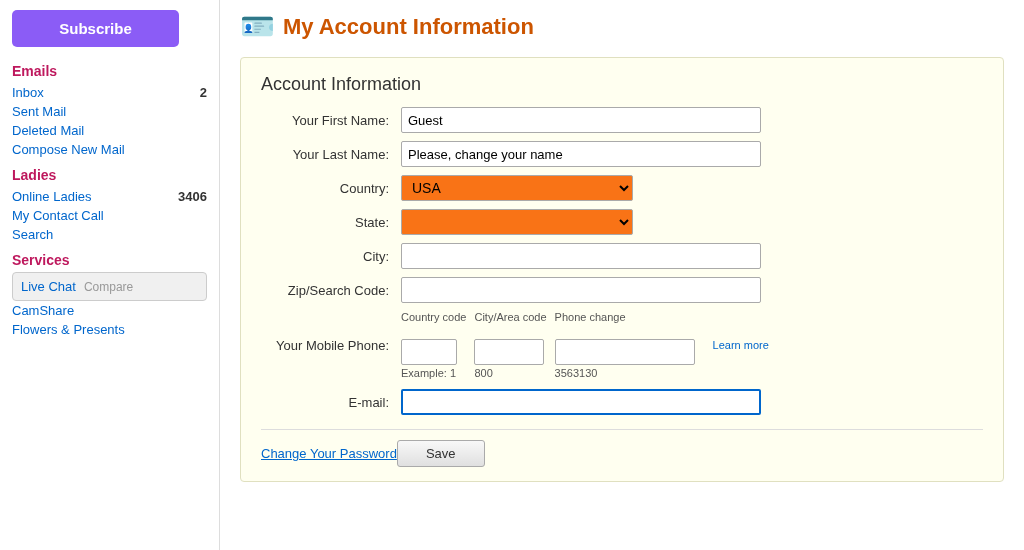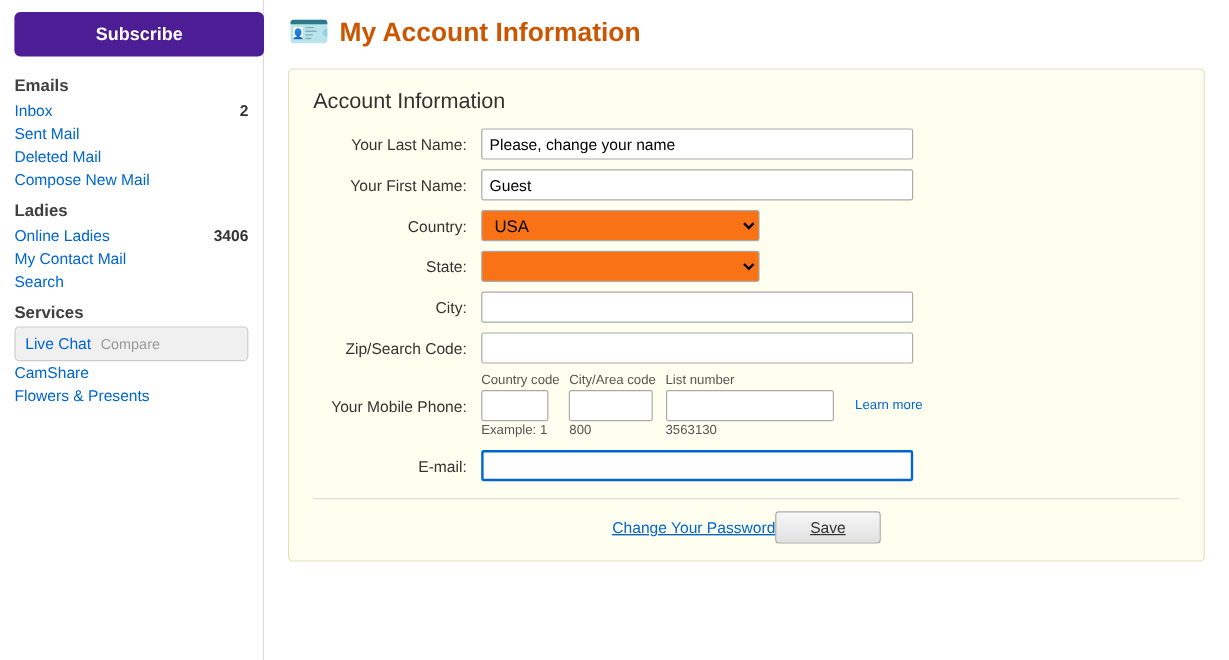--- a/index.html
+++ b/index.html
@@ -17,34 +17,34 @@
     
     .sidebar {
       width: 220px;
       min-width: 220px;
       padding: 10px 12px;
       border-right: 1px solid #ddd;
       background: #fff;
     }
     .subscribe-btn {
       display: block;
-      width: 208px;
-      background: #4c1d95;
+      width: 167px;
+      background: #8b5cf6;
       color: #fff;
       font-size: 15px;
       font-weight: bold;
       text-align: center;
       padding: 10px 0;
       border: none;
       border-radius: 5px;
       cursor: pointer;
       margin-bottom: 16px;
     }
     .sidebar-section-title {
-      color: #404040;
+      color: #be185d;
       font-weight: bold;
       font-size: 14px;
       margin-top: 10px;
       margin-bottom: 4px;
     }
     .sidebar-link {
       display: flex;
       justify-content: space-between;
       align-items: center;
       color: #0066cc;
@@ -158,21 +158,21 @@
       gap: 8px;
     }
     .phone-sub {
       display: flex;
       flex-direction: column;
       align-items: flex-start;
     }
     .phone-sub-label {
       font-size: 11px;
       color: #555;
-      margin-bottom: 2px;
+      margin-bottom: 16px;
     }
     .phone-sub-example {
       font-size: 11px;
       color: #555;
       margin-top: 2px;
     }
     .phone-input-cc {
       width: 56px;
       height: 26px;
       border: 1px solid #aaa;
@@ -201,25 +201,24 @@
       text-decoration: none;
       font-size: 11px;
       margin-left: 10px;
       align-self: center;
     }
 
     
     .form-bottom {
       display: flex;
       align-items: center;
-      justify-content: center;
+      justify-content: flex-start;
       margin-top: 14px;
       padding-top: 10px;
       border-top: 1px solid #ddd;
-      text-decoration: underline;
     }
     .change-password-link {
       color: #0066cc;
       font-size: 13px;
       text-decoration: underline;
       cursor: pointer;
       background: none;
       border: none;
     }
     .save-btn {
@@ -254,21 +253,21 @@
     <a class="sidebar-link" href="#">
       <span>Compose New Mail</span>
     </a>
 
     <div class="sidebar-section-title sidebar-divider">Ladies</div>
     <a class="sidebar-link" href="#">
       <span>Online Ladies</span>
       <span class="sidebar-badge">3406</span>
     </a>
     <a class="sidebar-link" href="#">
-      <span>My Contact Mail</span>
+      <span>My Contact Call</span>
     </a>
     <a class="sidebar-link" href="#">
       <span>Search</span>
     </a>
 
     <div class="sidebar-section-title sidebar-divider">Services</div>
     <div class="compare-box">
       <a class="sidebar-link" href="#">
         <span>Live Chat</span>
       </a>
@@ -285,27 +284,27 @@
   <div class="main">
     <div class="page-header">
       <span class="header-icon">🪪</span>
       <h1 class="page-title">My Account Information</h1>
     </div>
 
     <div class="form-card">
       <div class="form-card-title">Account Information</div>
 
       <div class="form-row">
+        <label class="form-label">Your First Name:</label>
+        <input class="form-input" type="text" value="Guest" style="">
+      </div>
+
+      <div class="form-row">
         <label class="form-label">Your Last Name:</label>
         <input class="form-input" type="text" value="Please, change your name" style="">
-      </div>
-
-      <div class="form-row">
-        <label class="form-label">Your First Name:</label>
-        <input class="form-input" type="text" value="Guest" style="">
       </div>
 
       <div class="form-row">
         <label class="form-label">Country:</label>
         <select class="form-select">
           <option>USA</option>
           <option>Canada</option>
           <option>UK</option>
           <option>Australia</option>
           <option>Germany</option>
@@ -338,21 +337,21 @@
             <span class="phone-sub-label">Country code</span>
             <input class="phone-input-cc" type="text" style="">
             <span class="phone-sub-example">Example: 1</span>
           </div>
           <div class="phone-sub">
             <span class="phone-sub-label">City/Area code</span>
             <input class="phone-input-area" type="text" style="">
             <span class="phone-sub-example">800</span>
           </div>
           <div class="phone-sub">
-            <span class="phone-sub-label">List number</span>
+            <span class="phone-sub-label">Phone change</span>
             <input class="phone-input-num" type="text" style="">
             <span class="phone-sub-example">3563130</span>
           </div>
           <a class="learn-more-link" href="#">Learn more</a>
         </div>
       </div>
 
       <div class="form-row" style="margin-top:10px;">
         <label class="form-label">E-mail:</label>
         <input class="email-input" type="email" style="">

